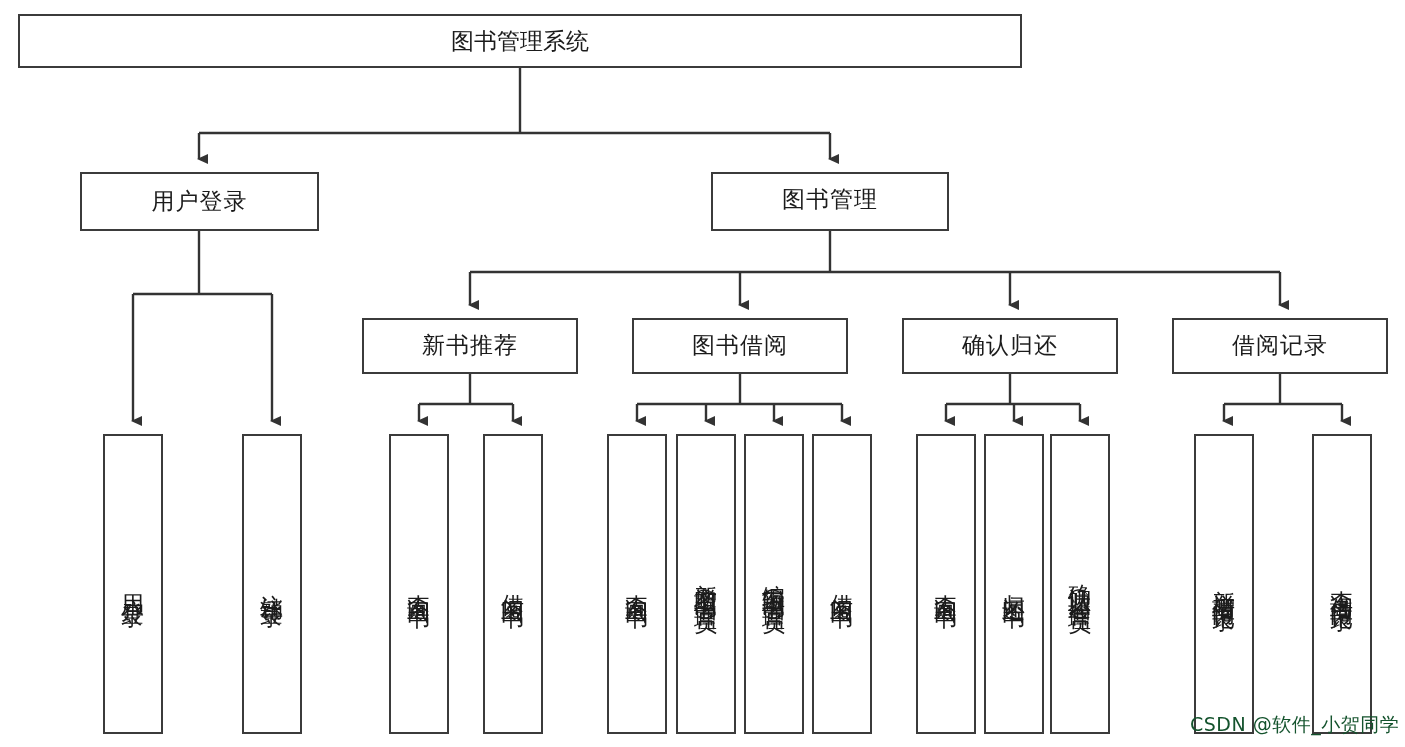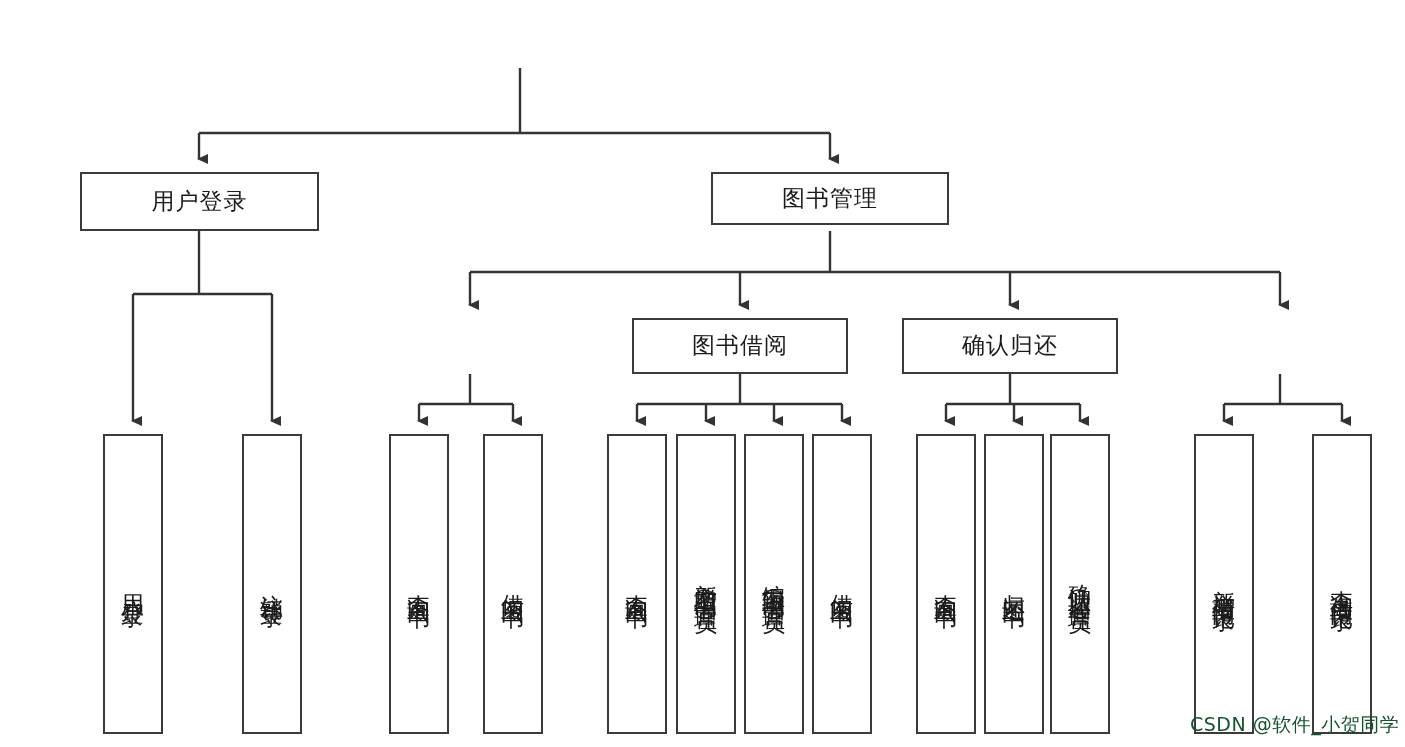--- a/index.html
+++ b/index.html
@@ -111,33 +111,42 @@
       <path d="M1014,404 L1014,421" marker-end="url(#ah)"></path>
       <path d="M1080,404 L1080,421" marker-end="url(#ah)"></path>
 
       <path d="M1280,374 L1280,404"></path>
       <path d="M1224,404 L1342,404"></path>
       <path d="M1224,404 L1224,421" marker-end="url(#ah)"></path>
       <path d="M1342,404 L1342,421" marker-end="url(#ah)"></path>
     </g>
   </svg>
 
+  <div class="node root" style="left:18px;top:14px;width:1004px;height:54px;">
+    <span>图书管理系统</span>
+  </div>
 
   <div class="node h" style="left:80px;top:172px;width:239px;height:59px;">
     <span>用户登录</span>
   </div>
-  <div class="node h" style="left:711px;top:172px;width:238px;height:53px;">
+  <div class="node h" style="left:711px;top:172px;width:238px;height:59px;font-family:Liberation Mono, monospace;">
     <span>图书管理</span>
   </div>
 
+  <div class="node h" style="left:362px;top:318px;width:216px;height:56px;">
+    <span>新书推荐</span>
+  </div>
   <div class="node h" style="left:632px;top:318px;width:216px;height:56px;text-align:center;">
     <span>图书借阅</span>
   </div>
   <div class="node h" style="left:902px;top:318px;width:216px;height:56px;">
     <span>确认归还</span>
+  </div>
+  <div class="node h" style="left:1172px;top:318px;width:216px;height:56px;">
+    <span>借阅记录</span>
   </div>
 
   <div class="node v" style="left:103px;top:434px;width:60px;height:300px;">
     <span>用户登录</span>
   </div>
   <div class="node v" style="left:242px;top:434px;width:60px;height:300px;">
     <span>注销登录</span>
   </div>
 
   <div class="node v" style="left:389px;top:434px;width:60px;height:300px;">

